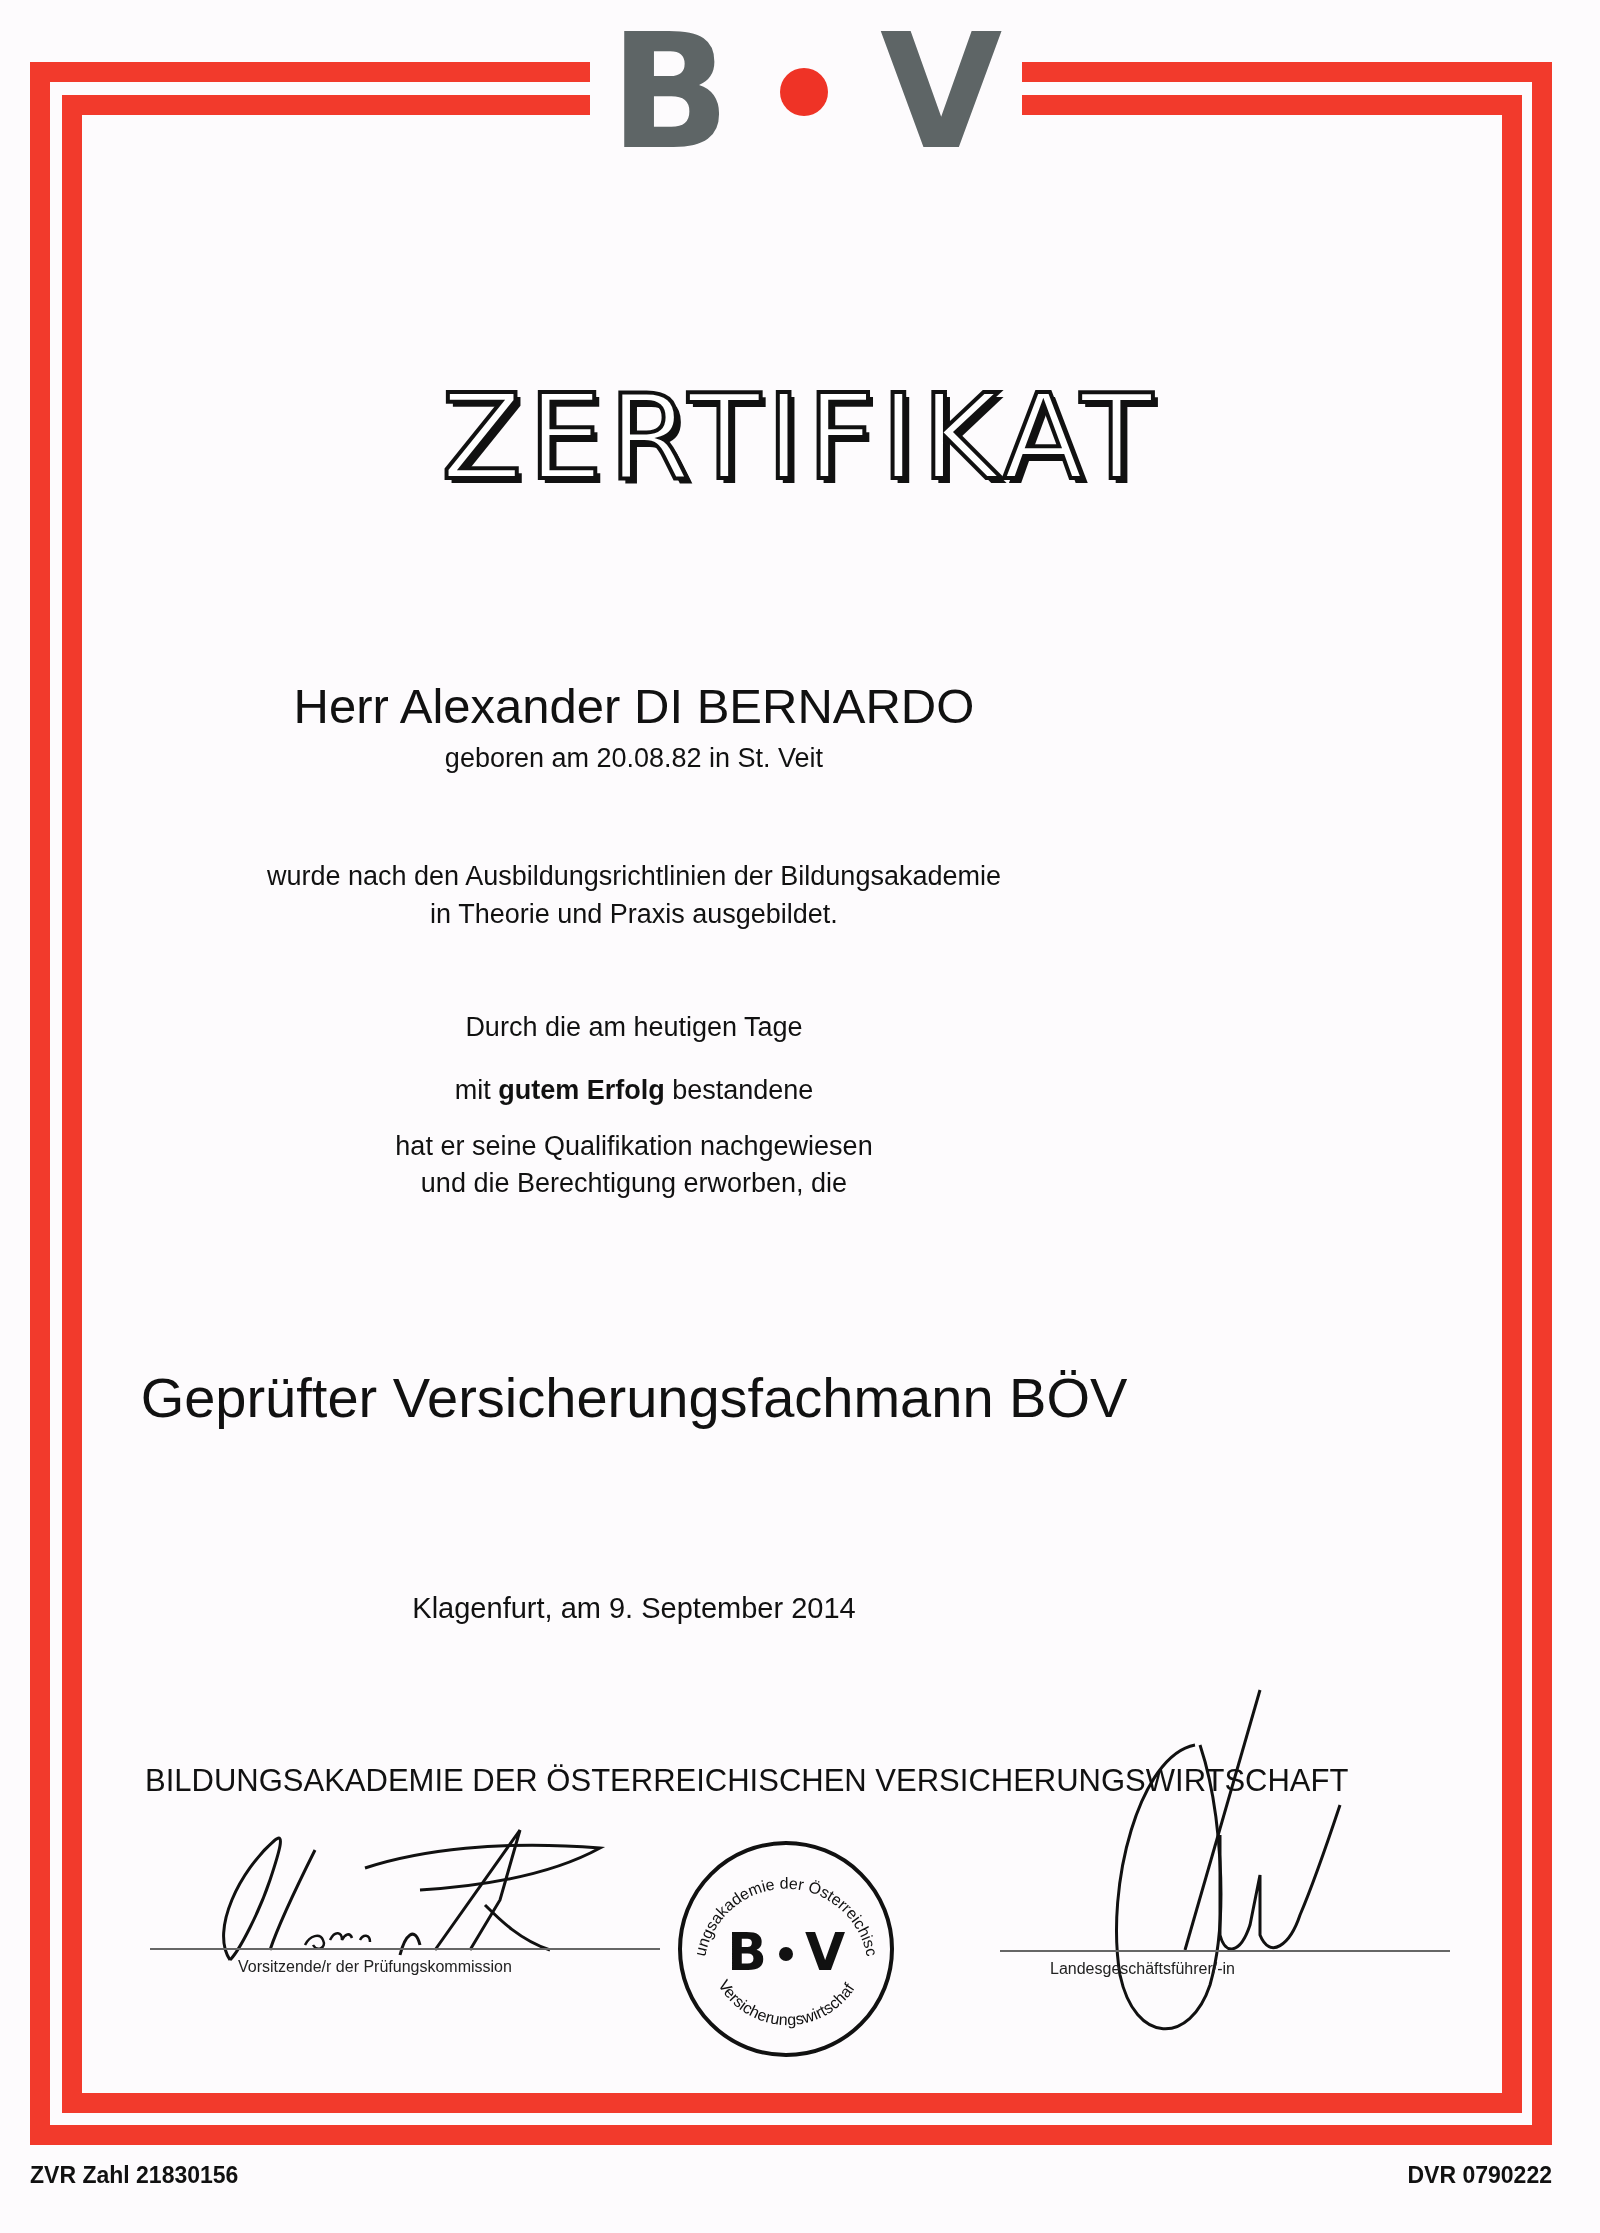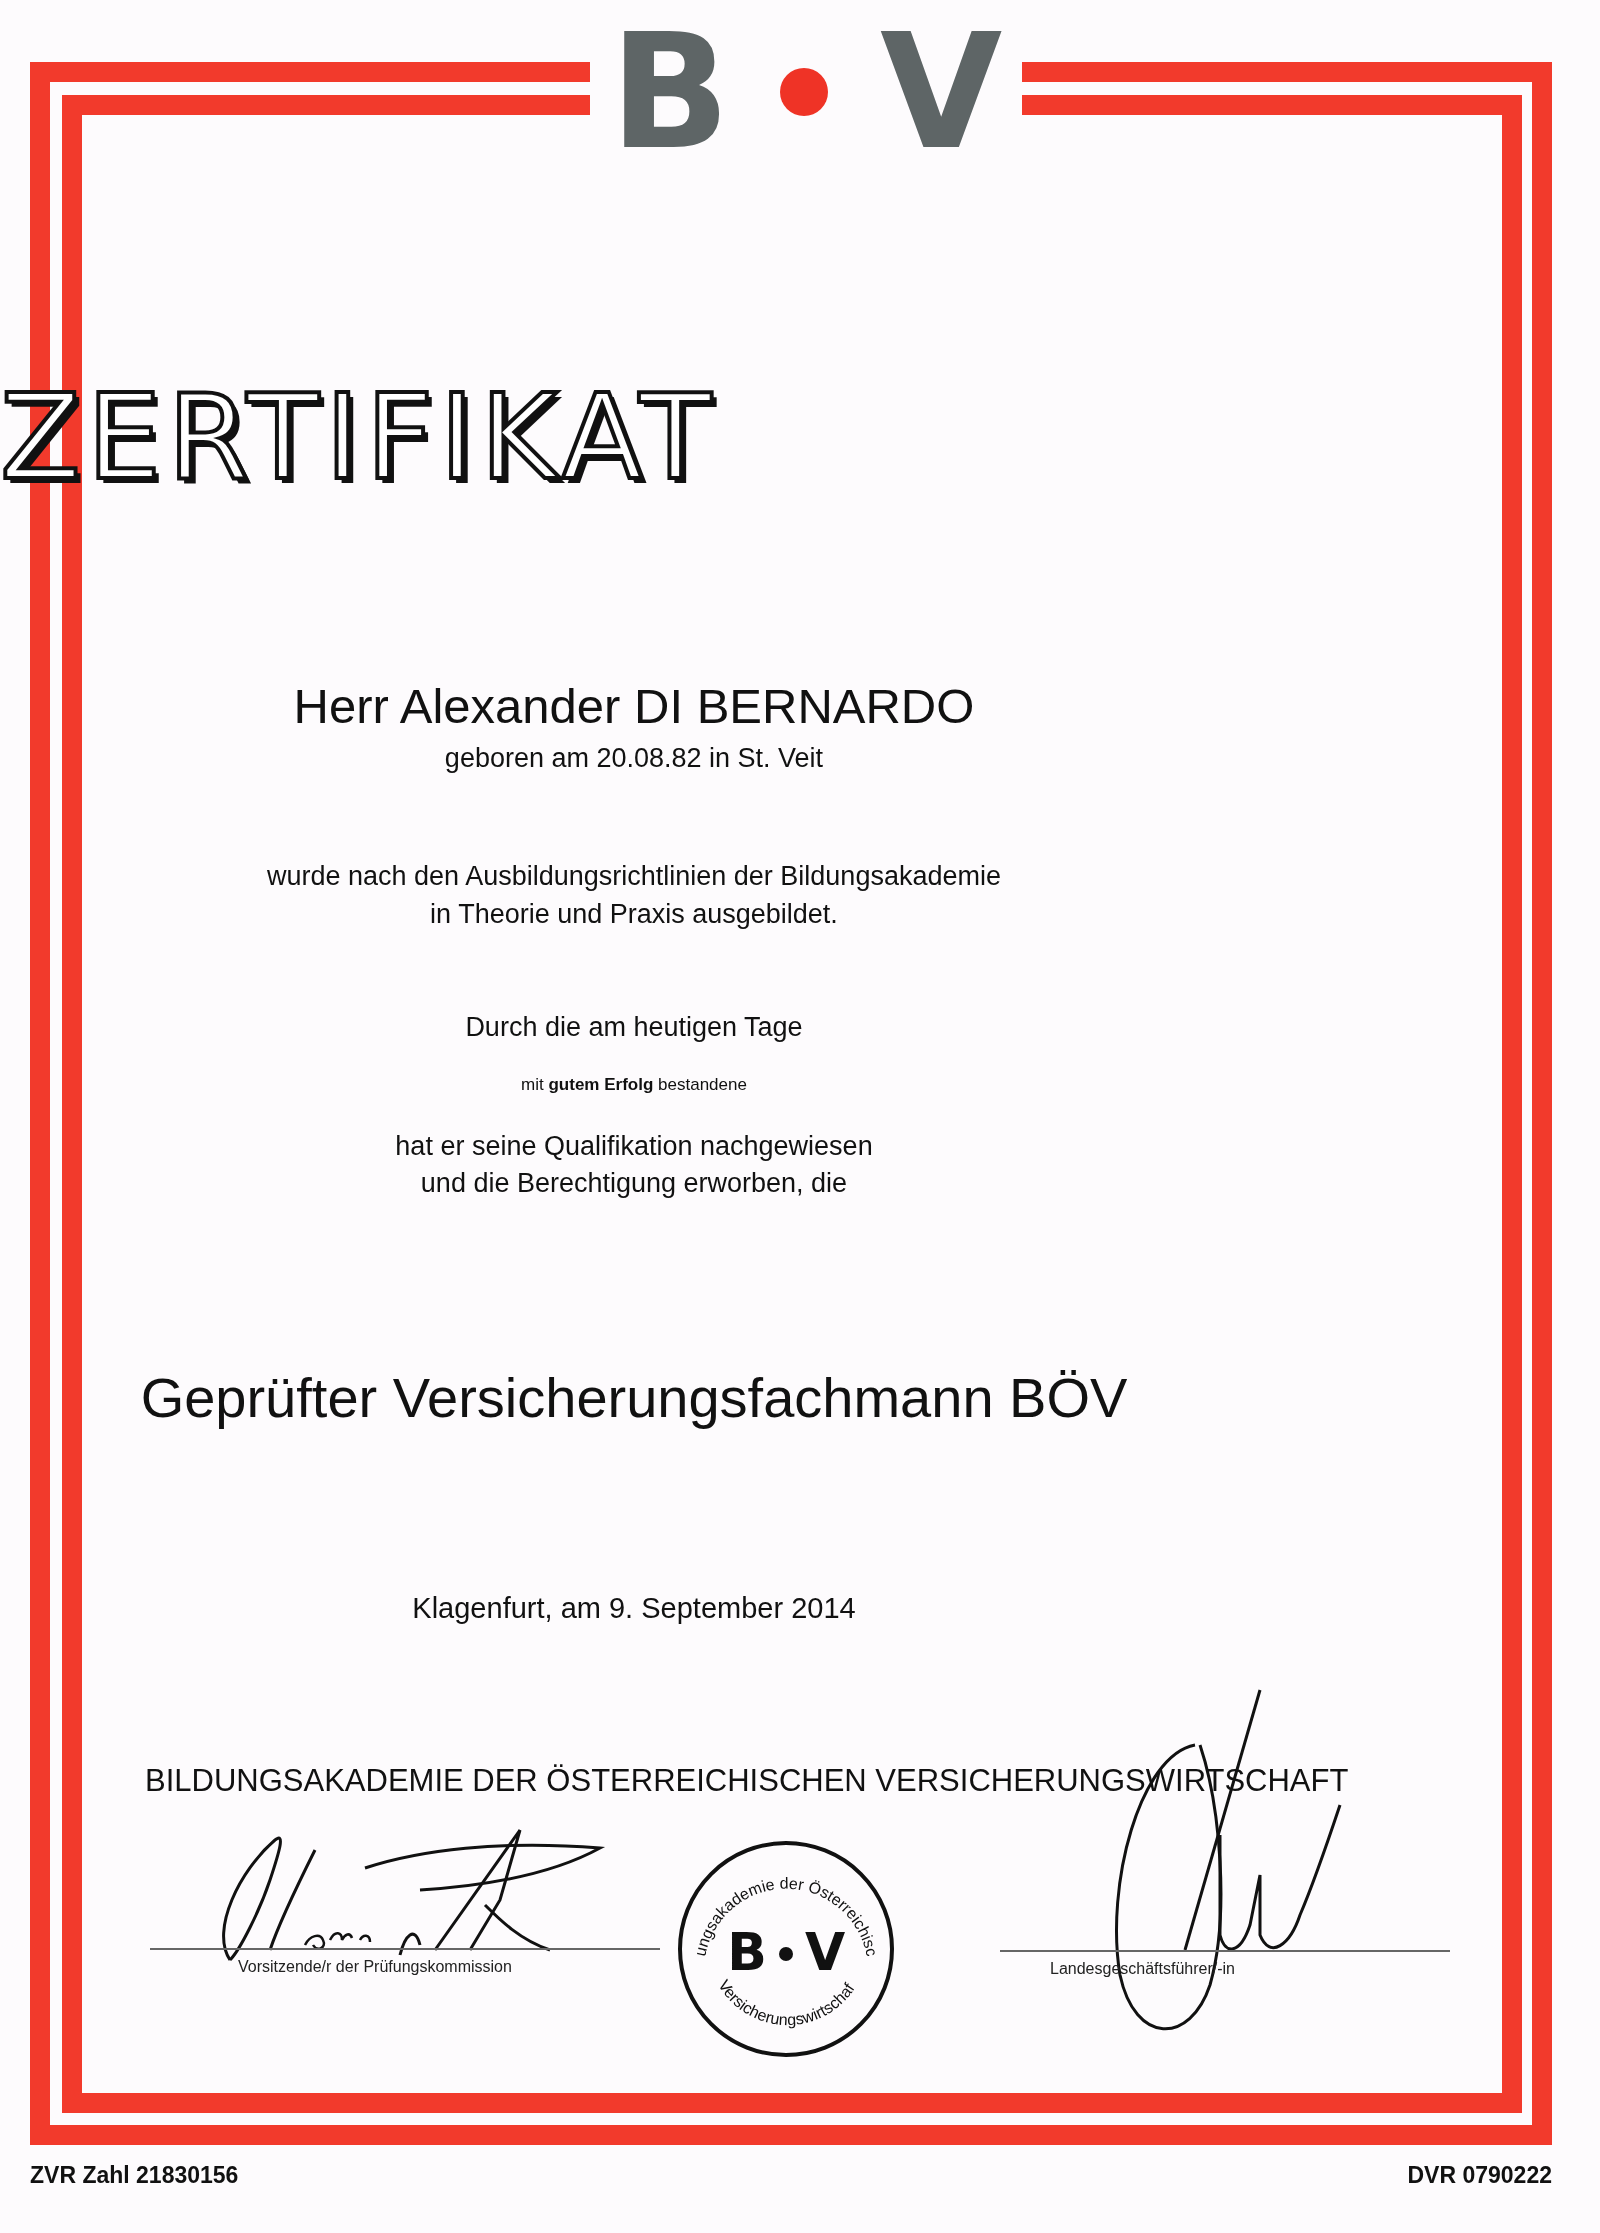--- a/index.html
+++ b/index.html
@@ -24,33 +24,33 @@
     }
     .logo .letter {
       font-family: "DejaVu Sans", sans-serif; font-weight: bold;
       font-size: 158px; line-height: 1; color: #5e6566;
     }
     .logo .dot {
       width: 48px; height: 48px; border-radius: 50%; background: #ef3326;
       margin: 0 52px 0 50px;
     }
     .title {
-      position: absolute; left: 0; width: 1600px; top: 368px; text-align: left;
+      position: absolute; left: 0; width: 1600px; top: 368px; text-align: center;
       font-family: "DejaVu Sans", sans-serif; font-size: 118px; letter-spacing: 6px;
       color: #ffffff;
       -webkit-text-stroke: 4px #111;
       text-shadow: 5px 5px 0 #111;
       font-weight: normal;
     }
     .center { position: absolute; left: 0; width: 1268px; text-align: center; }
     .name { top: 678px; font-size: 49px; }
     .birth { top: 743px; font-size: 27px; }
     .p1 { top: 857px; font-size: 27px; line-height: 38px; }
     .p2 { top: 1012px; font-size: 27px; }
-    .p3 { top: 1075px; font-size: 17px; text-align: center; }
+    .p3 { top: 1075px; font-size: 27px; text-align: center; }
     .p3 b { font-weight: bold; }
     .p4 { top: 1128px; font-size: 27px; line-height: 37px; }
     .profession { top: 1365px; font-size: 56px; }
     .place-date { top: 1592px; font-size: 29px; }
     .institution { top: 1763px; left: 145px; width: auto; font-size: 31px; text-align: left; letter-spacing: 0px; }
     .sig-line { position: absolute; height: 2px; background: #666; }
     .sig-label { position: absolute; font-size: 16px; color: #222; }
     .footer { position: absolute; top: 2162px; font-size: 23px; font-weight: bold; }
     svg.sig { position: absolute; overflow: visible; }
     .seal { position: absolute; left: 675px; top: 1838px; width: 222px; height: 222px; }

